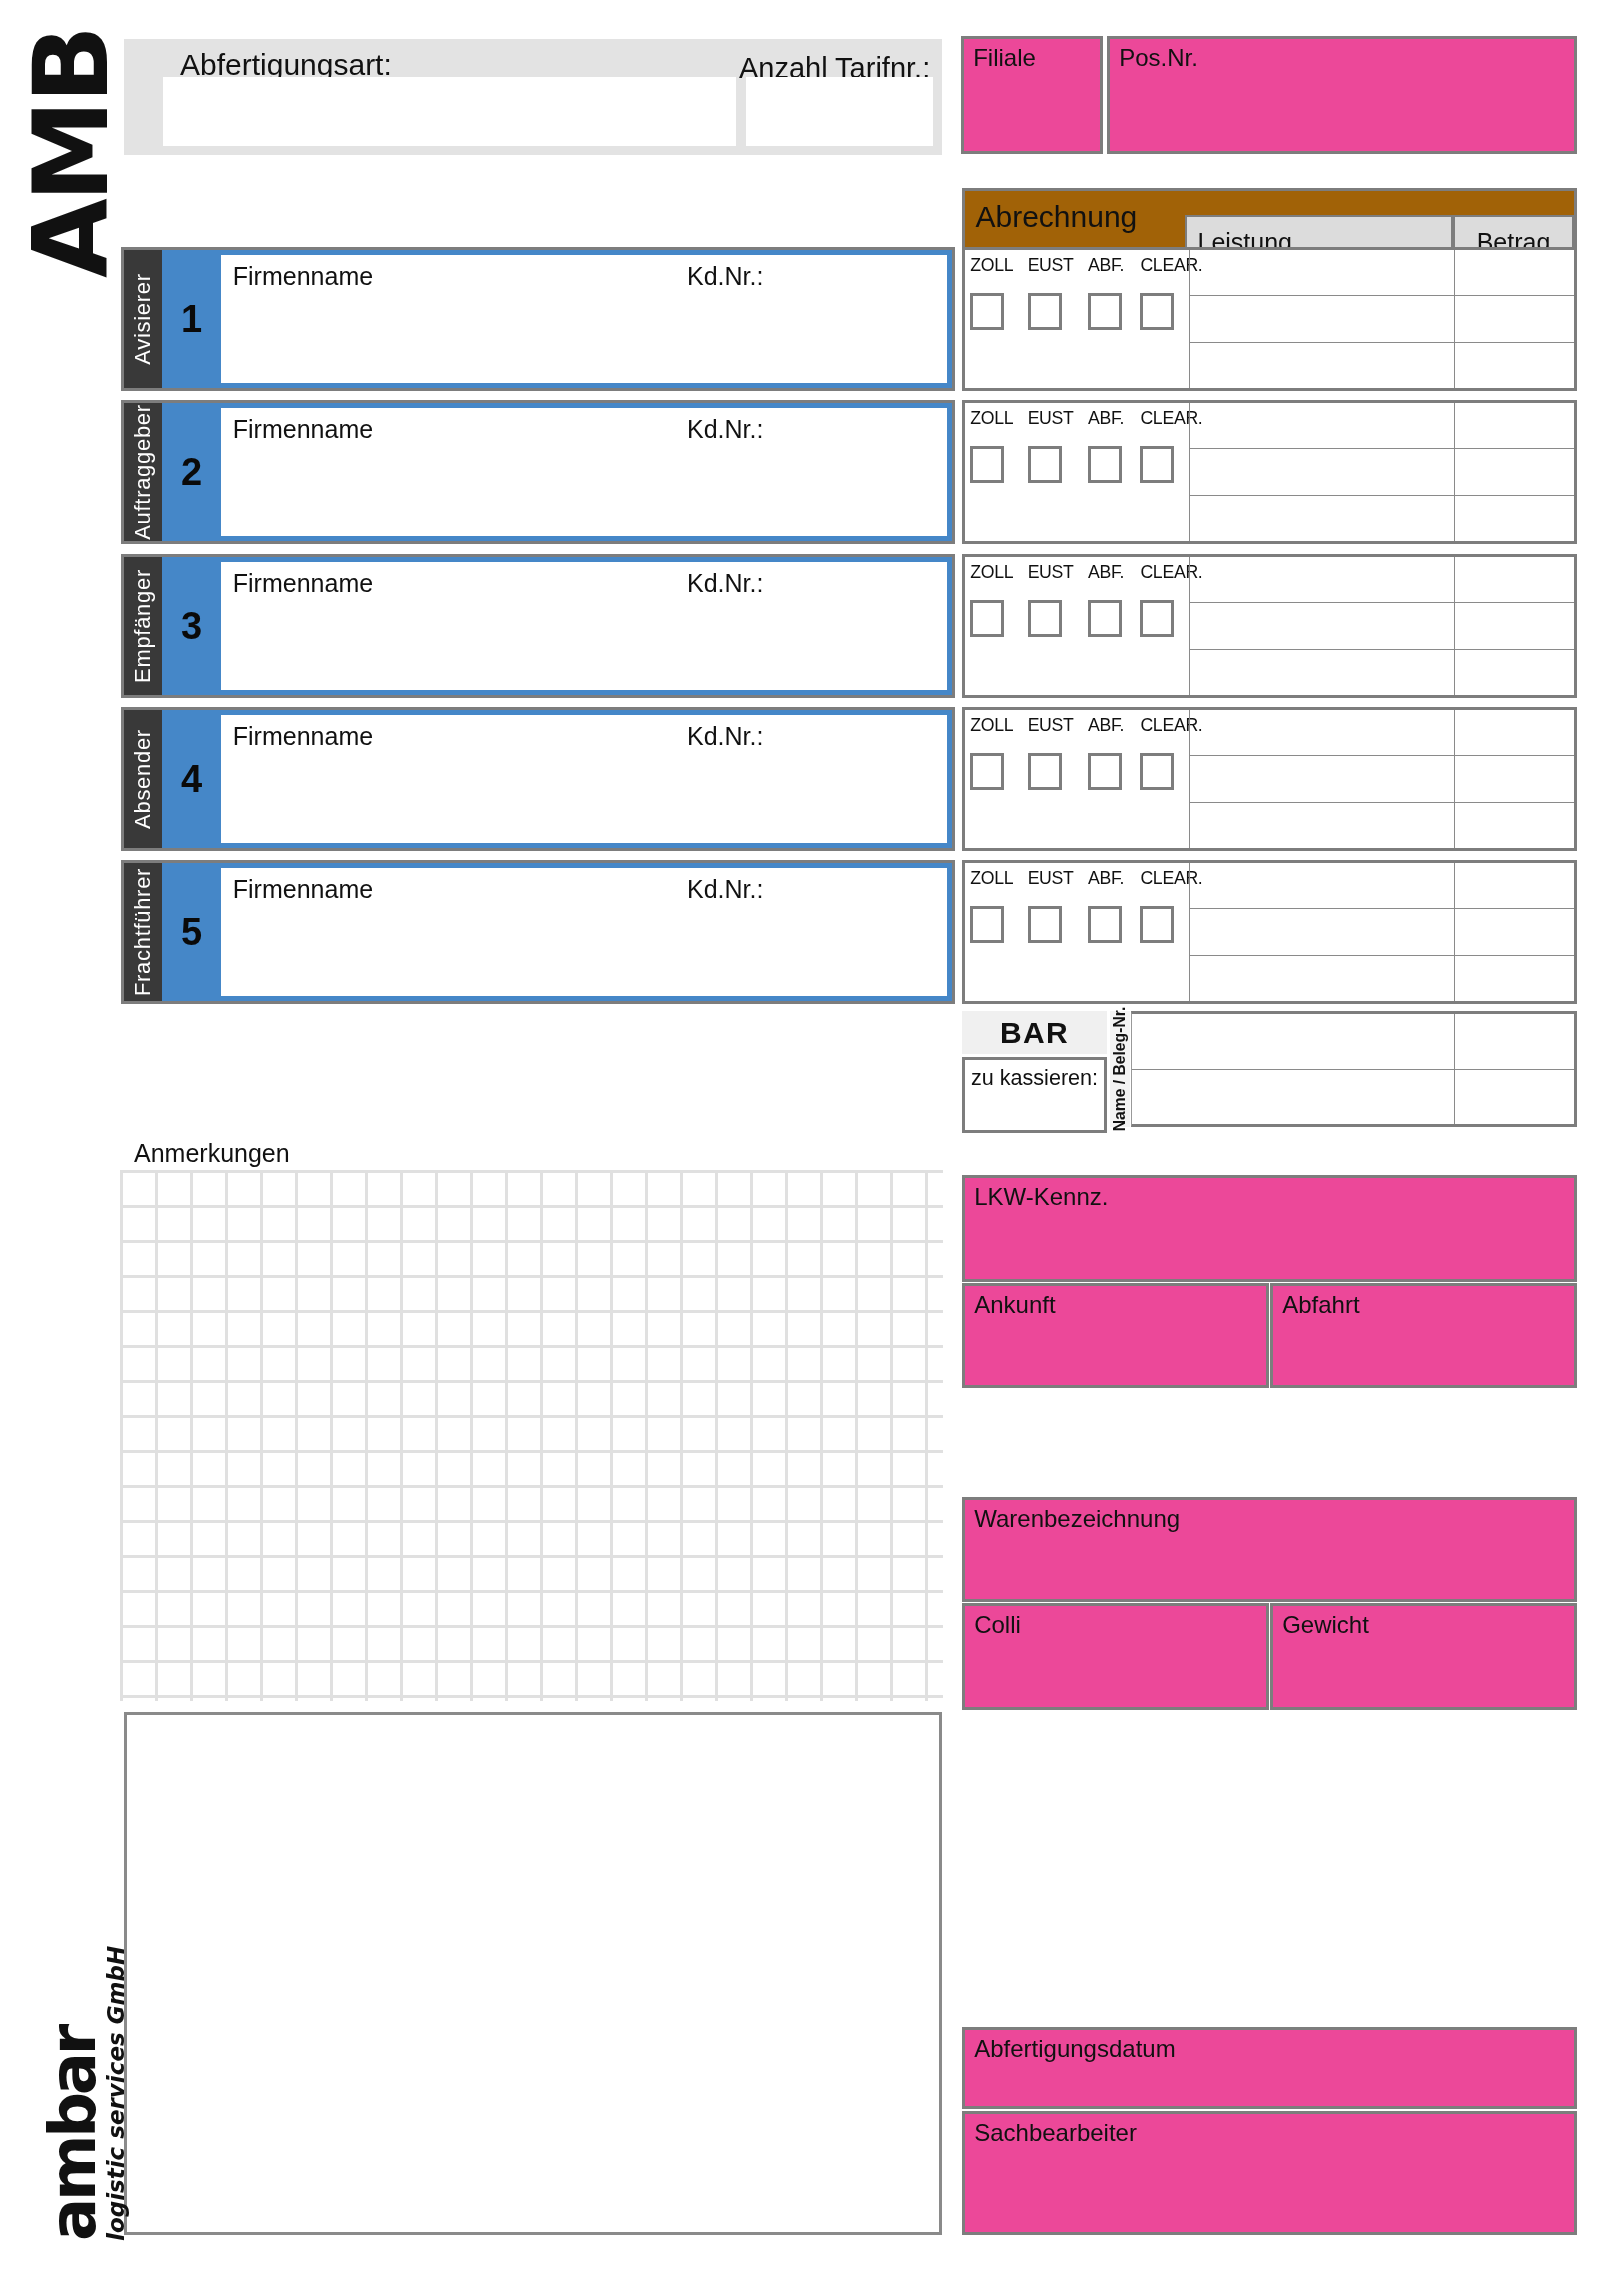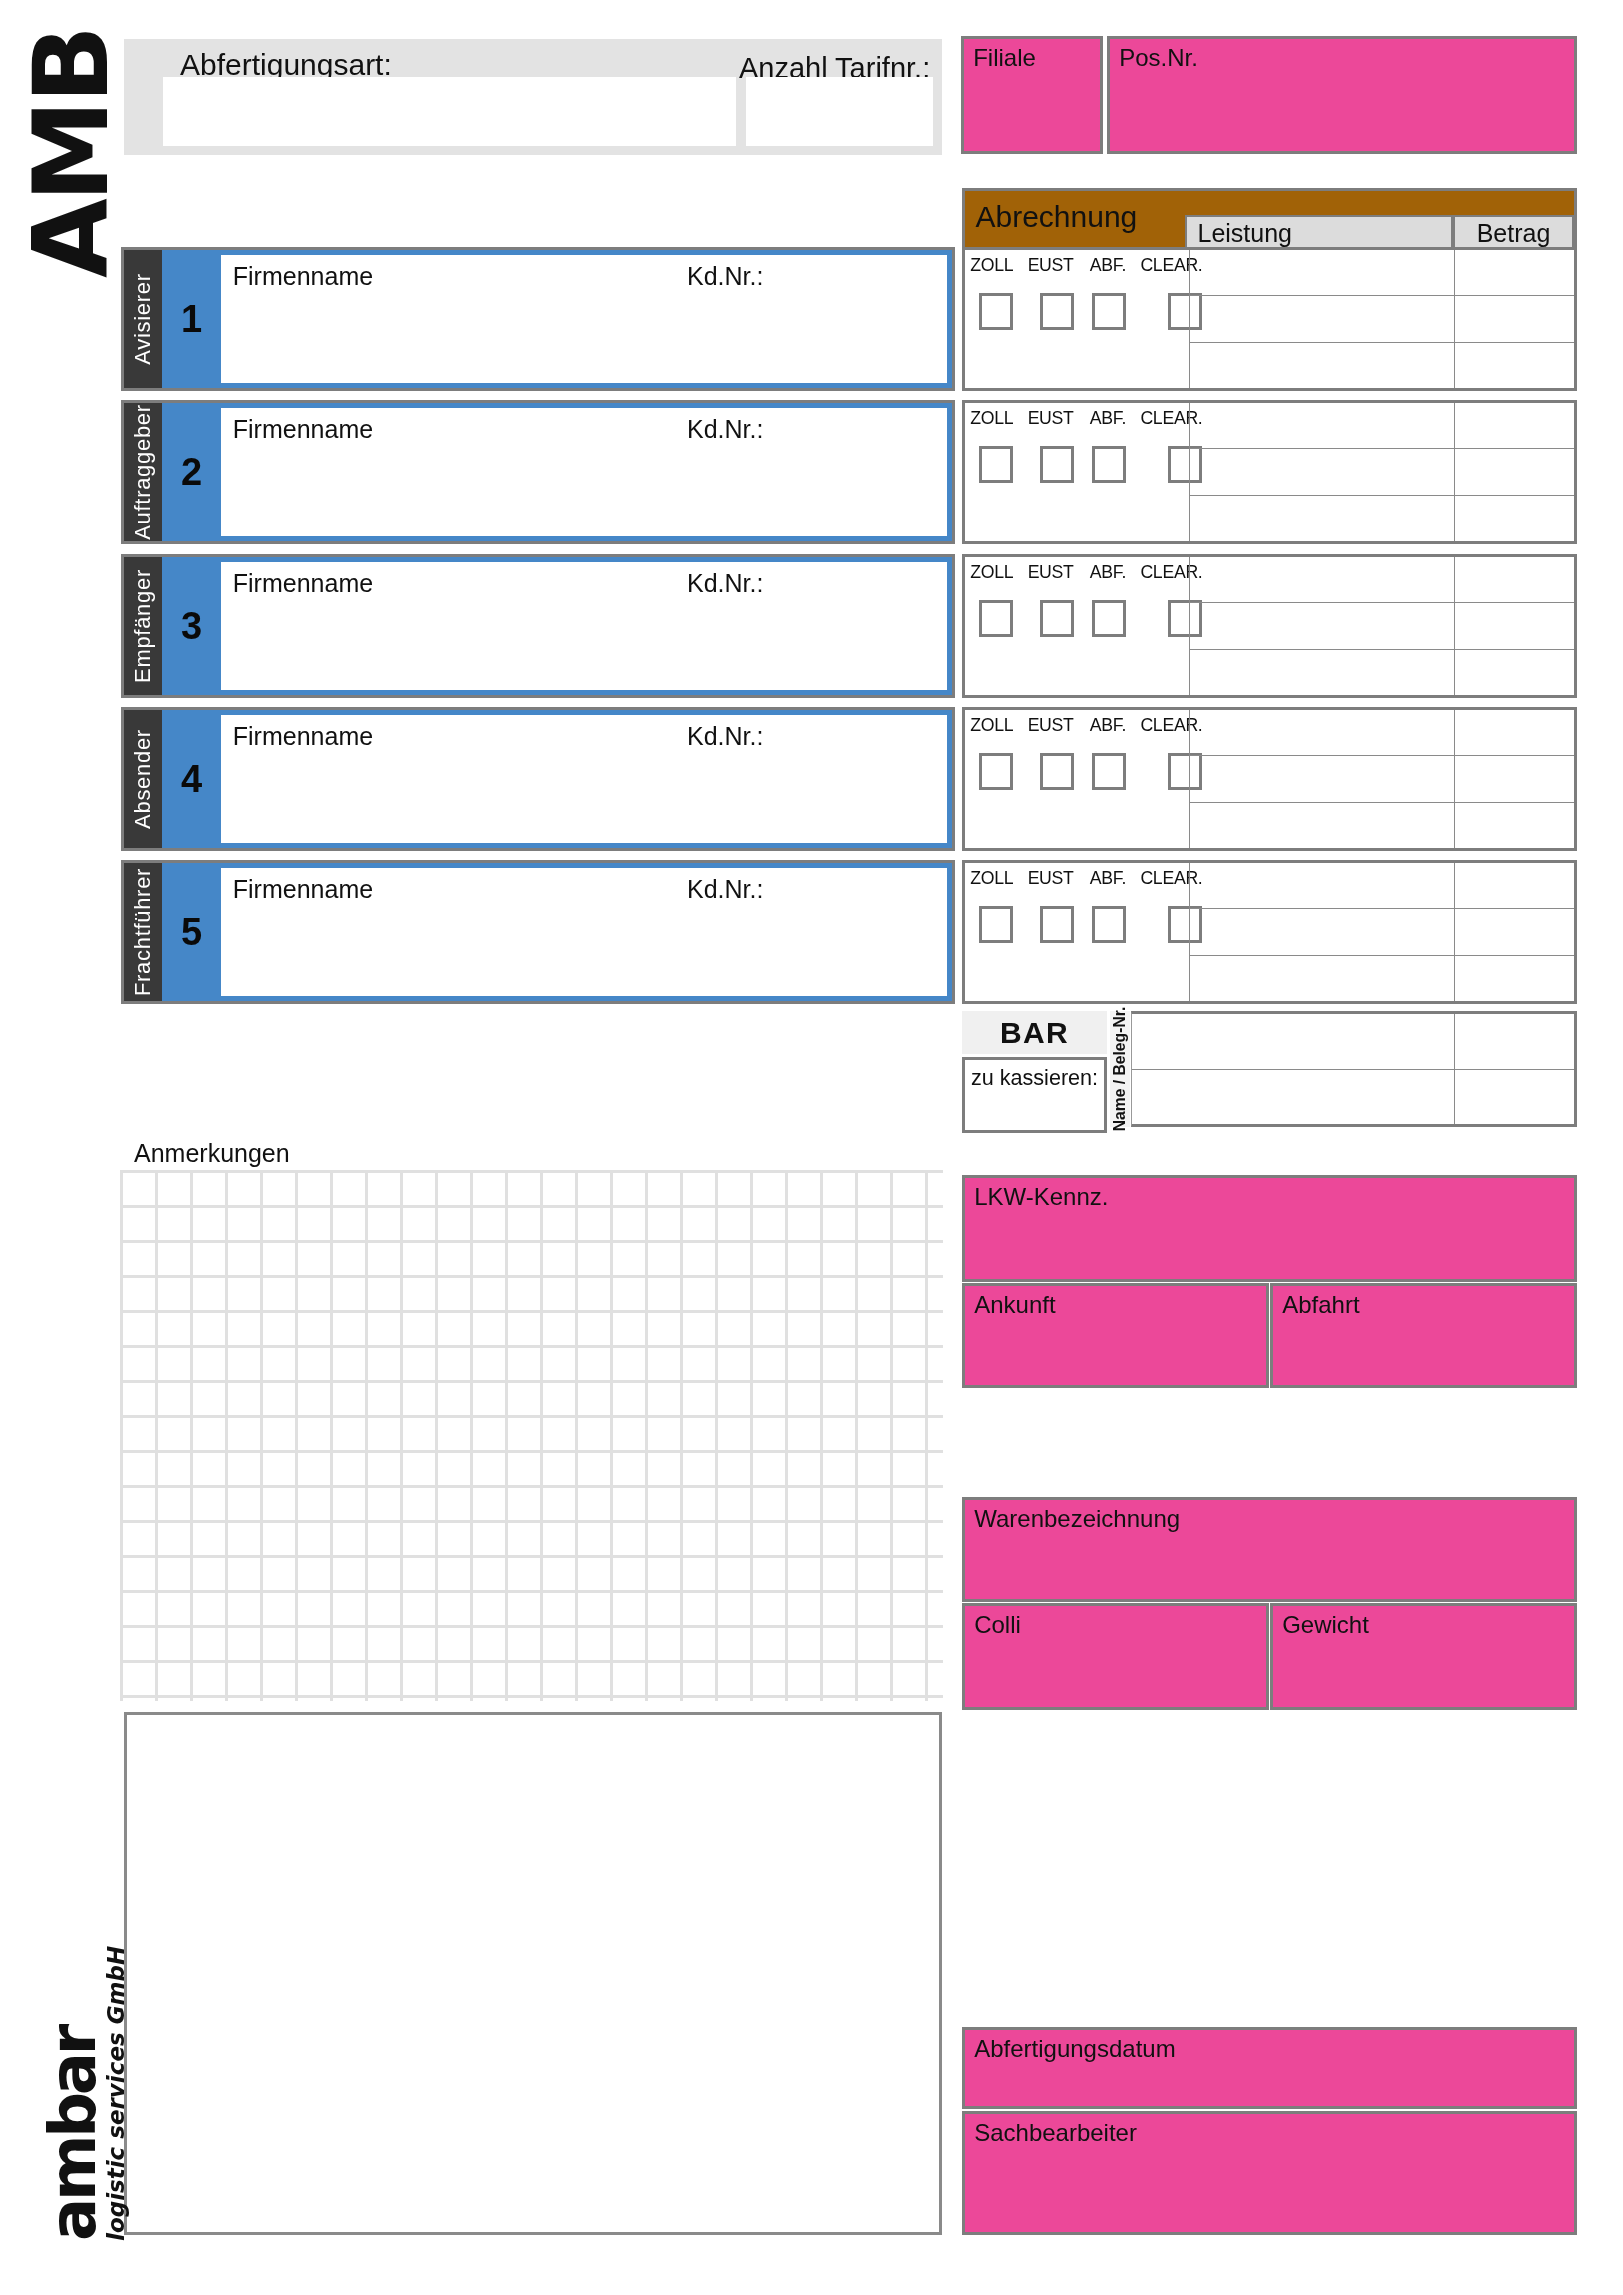--- a/index.html
+++ b/index.html
@@ -24,41 +24,41 @@
   .field-box{border:3.3px solid #7d7d7d;background:#ec4899;}
   .field-box .fb-label{position:absolute;left:9.2px;top:4.6px;font-size:24px;}
 
   #filiale-box{left:961px;top:36px;width:142px;height:118px;}
   #posnr-box{left:1107px;top:36px;width:470px;height:118px;}
 
   
   #abr-header{left:962px;top:188px;width:615px;height:60px;background:#a16207;
               border:3.3px solid #7d7d7d;border-bottom:none;}
   #abr-title{position:absolute;left:10.5px;top:9.2px;font-size:30px;}
-  .col-hdr{position:absolute;bottom:0;height:33px;background:#dcdcdc;border:2.6px solid #7d7d7d;border-bottom:none;box-sizing:border-box;font-size:25px;padding-top:2px;}
+  .col-hdr{position:absolute;bottom:0;height:33px;background:#dcdcdc;border:2.6px solid #7d7d7d;border-bottom:none;box-sizing:border-box;font-size:25px;padding-top:11px;}
   #leistung-hdr{left:220px;width:268px;padding-left:10.5px;}
   #betrag-hdr{left:488px;right:0;text-align:center;}
 
   
   .party-section{position:absolute;left:121px;width:834px;height:144px;
                  border:3.3px solid #7d7d7d;background:var(--accent-blue,#4587c8);display:flex;box-sizing:border-box;}
   .party-tab{width:38px;background:var(--tab-dark,#393939);position:relative;flex:none;}
   .party-tab .vlabel{position:absolute;left:50%;top:50%;transform:translate(-50%,-50%) rotate(-90deg);
                      color:#fff;font-size:22px;letter-spacing:0.7px;white-space:nowrap;}
   .party-blue{flex:1;position:relative;}
   .party-num{position:absolute;left:0;top:0;width:59px;height:100%;display:flex;align-items:center;justify-content:center;
              font-size:38px;font-weight:bold;color:#0a0a0a;}
   .party-inner{position:absolute;left:59px;top:5.2px;right:5.2px;bottom:5.2px;background:#fff;}
   .party-inner .firmenname{position:absolute;left:11.8px;top:6.5px;font-size:25px;}
   .party-inner .kdnr{position:absolute;left:466px;top:6.5px;font-size:25px;}
 
   
   .abr-cell{position:absolute;left:962px;width:615px;height:144px;border:3.9px solid #7d7d7d;background:#fff;box-sizing:border-box;}
   .cb-group{position:absolute;left:5.2px;top:5.2px;display:flex;gap:14.4px;}
-  .cb-col{display:flex;flex-direction:column;align-items:flex-end;gap:17px;min-width:38px;}
+  .cb-col{display:flex;flex-direction:column;align-items:flex-start;gap:17px;min-width:38px;}
   .cb-label{font-size:17.7px;letter-spacing:-0.3px;}
   .cb-box{width:34px;height:37px;border:3.3px solid #7d7d7d;background:#fff;box-sizing:border-box;}
   .abr-table{position:absolute;left:224px;top:0;right:0;bottom:0;border-left:1.3px solid #8a8a8a;display:flex;flex-direction:column;}
   .abr-row{flex:1;display:flex;border-bottom:1.3px solid #8a8a8a;}
   .abr-row:last-child{border-bottom:none;}
   .abr-leistung{width:264px;border-right:1.3px solid #8a8a8a;}
   .abr-betrag{flex:1;}
 
   
   #bar-title{left:962px;top:1011px;width:145px;height:43px;background:#f0f0f0;

